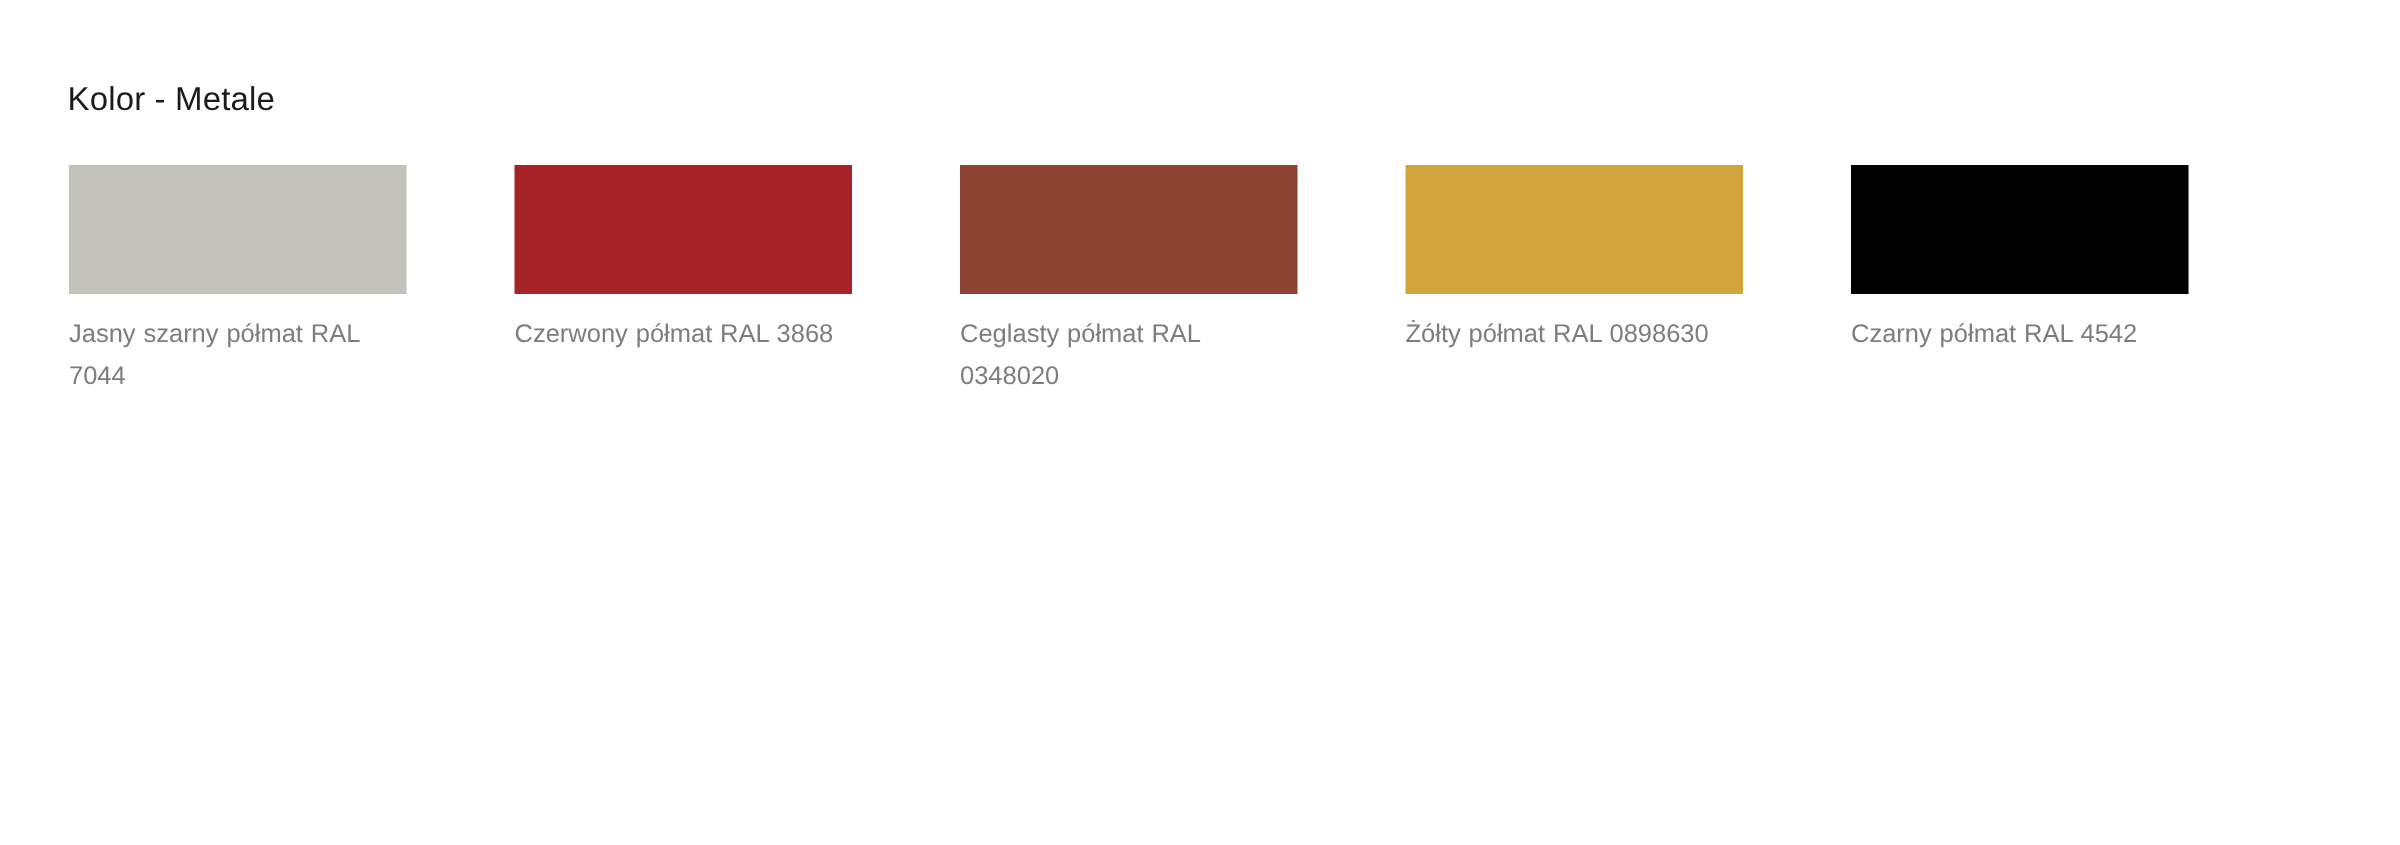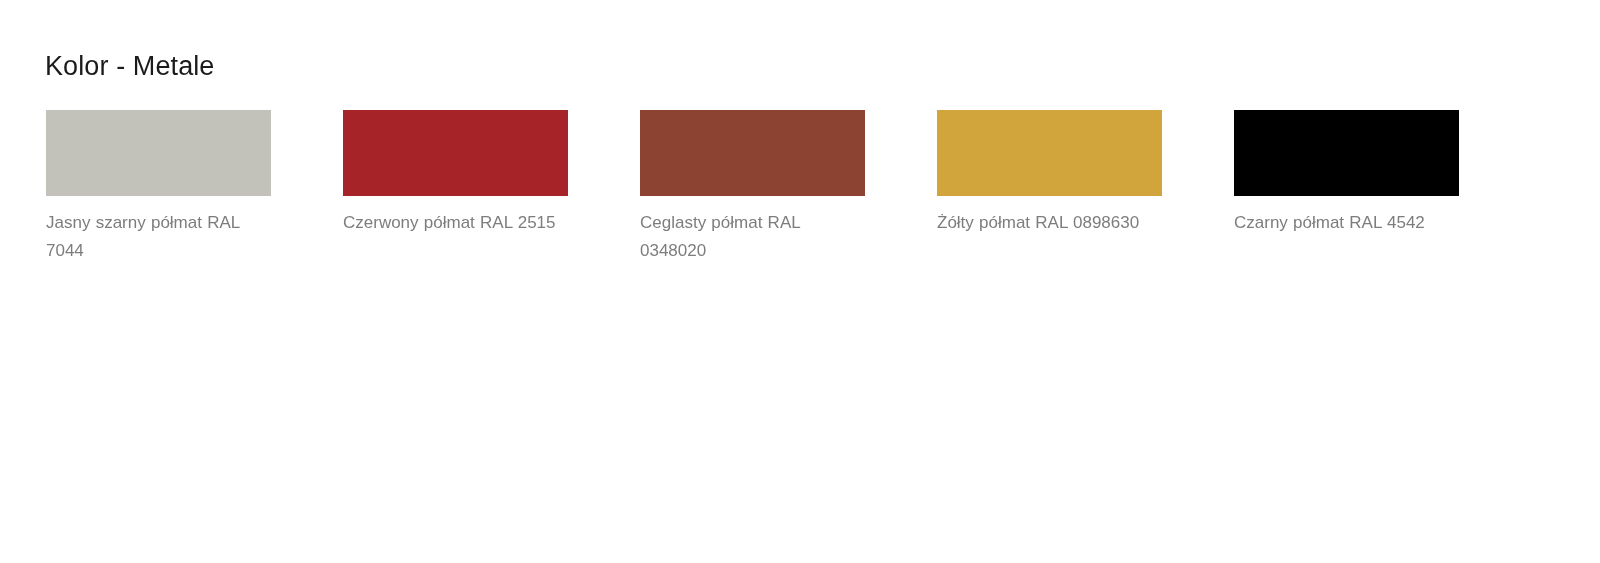--- a/index.html
+++ b/index.html
@@ -17,21 +17,21 @@
     position: relative;
     width: 1600px;
     height: 563px;
     box-sizing: border-box;
     padding: 0;
   }
   .page-title {
     position: absolute;
     left: 45px;
     top: 22px;
-    font-size: 27px;
+    font-size: 22px;
     line-height: 40px;
     font-weight: 400;
     color: #1b1b1b;
     letter-spacing: 0.1px;
     white-space: nowrap;
     margin-top: 24px;
   }
   .swatch-grid {
     position: absolute;
     left: 46px;
@@ -70,21 +70,21 @@
 
   <div class="swatch-grid">
 
     <div class="swatch-card">
       <span class="swatch-chip" style="background-color: rgb(194, 194, 186);"></span>
       <div class="swatch-label">Jasny szarny półmat RAL 7044</div>
     </div>
 
     <div class="swatch-card">
       <span class="swatch-chip" style="background-color: rgb(166, 36, 40);"></span>
-      <div class="swatch-label">Czerwony półmat RAL 2515</div>
+      <div class="swatch-label">Czerwony półmat RAL 3868</div>
     </div>
 
 
     <div class="swatch-card">
       <span class="swatch-chip" style="background-color: rgb(140, 67, 50);"></span>
       <div class="swatch-label">Ceglasty półmat RAL 0348020</div>
     </div>
 
     <div class="swatch-card">
       <span class="swatch-chip" style="background-color: rgb(210, 165, 60);"></span>

